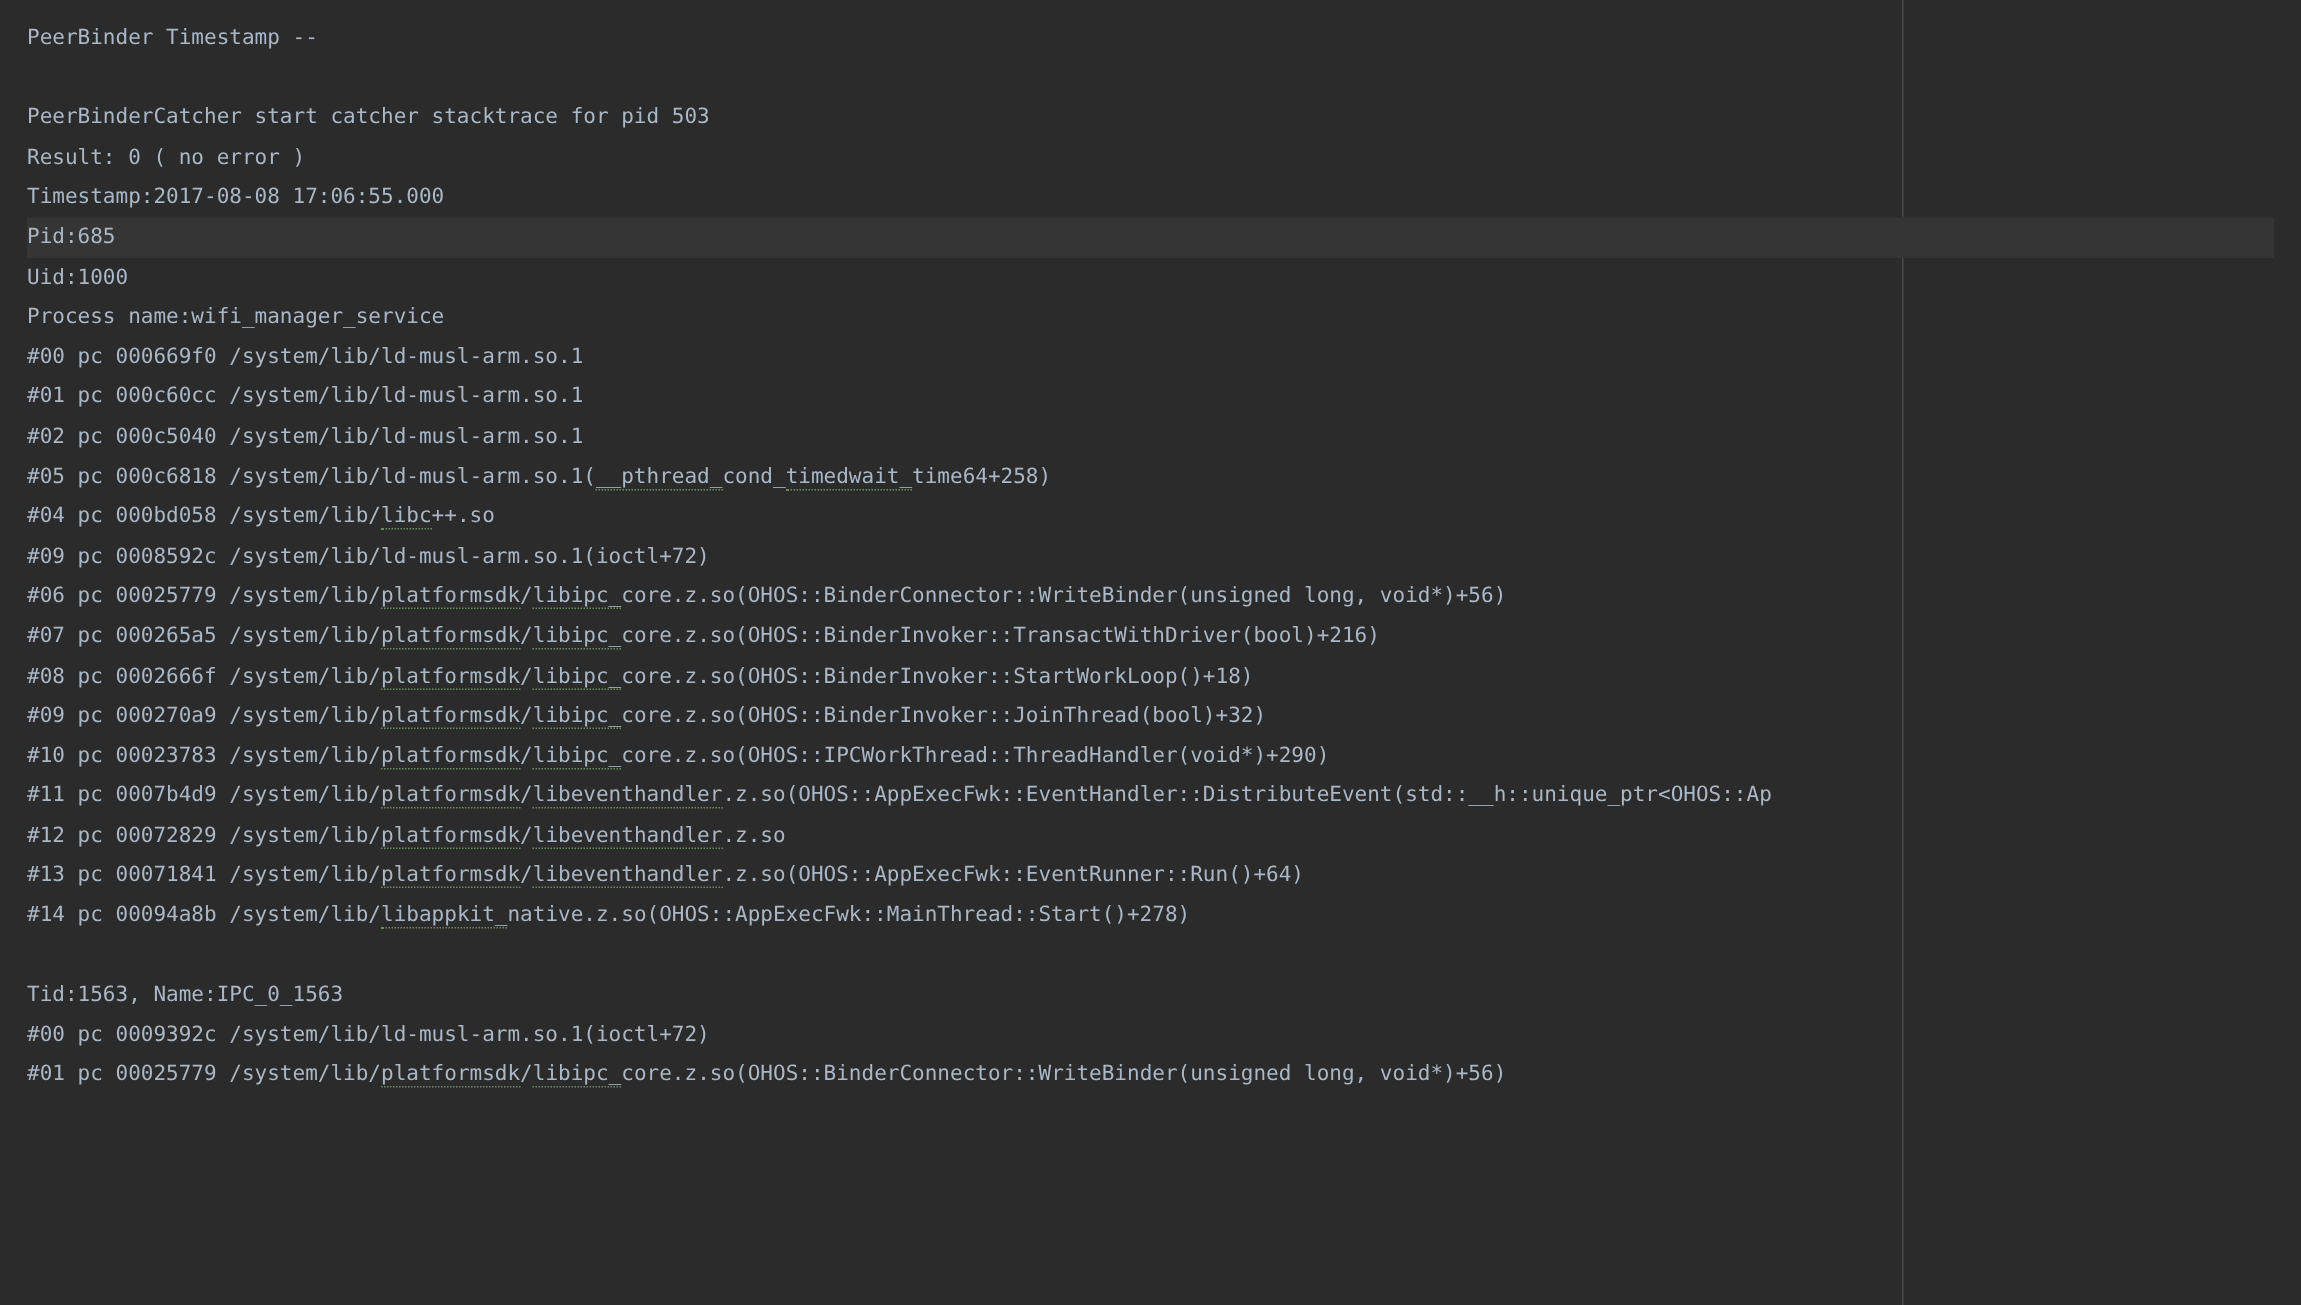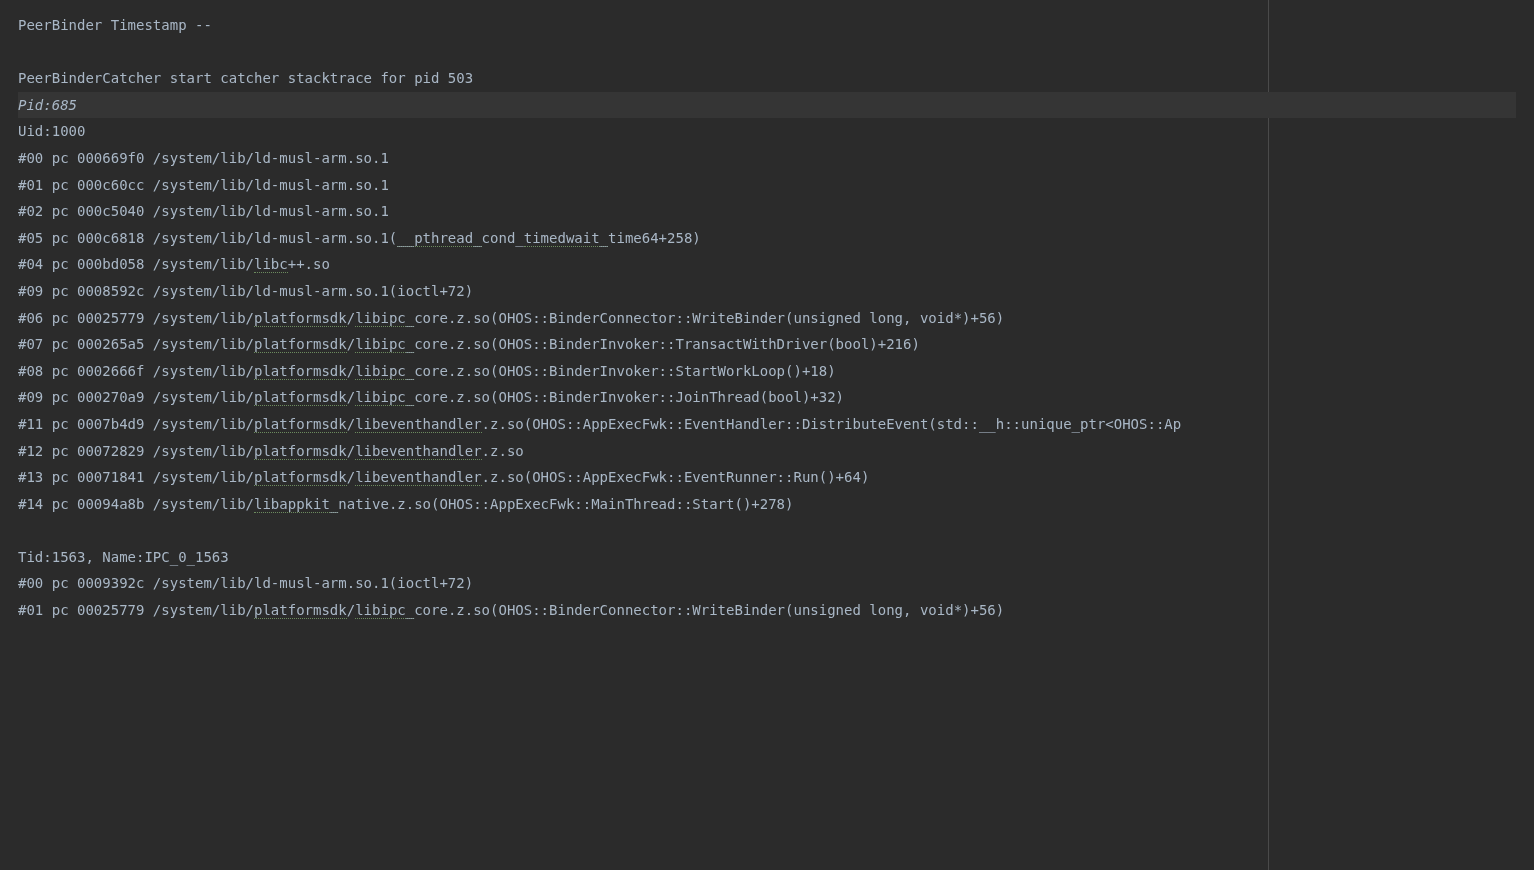--- a/index.html
+++ b/index.html
@@ -19,21 +19,20 @@
       width: 1534px;
       height: 870px;
       position: relative;
     }
     .line {
       white-space: pre;
       position: relative;
     }
     .highlighted {
       background-color: #353535;
-      font-style: italic;
     }
     .underlined {
       border-bottom: 1px dotted #6b8a5e;
       text-decoration-style: dotted;
     }
     .vertical-line {
       position: absolute;
       top: 0;
       bottom: 0;
       left: 1268px;
@@ -42,32 +41,36 @@
     }
   </style>
 </head>
 <body>
 
 <div class="vertical-line"></div>
 <div id="lines-container">
     <div class="line">PeerBinder Timestamp --</div>
     <div class="line">&nbsp;</div>
     <div class="line">PeerBinderCatcher start catcher stacktrace for pid 503</div>
+    <div class="line">Result: 0 ( no error )</div>
+    <div class="line">Timestamp:2017-08-08 17:06:55.000</div>
     <div class="line highlighted">Pid:685</div>
     <div class="line">Uid:1000</div>
+    <div class="line">Process name:wifi_manager_service</div>
     <div class="line">#00 pc 000669f0 /system/lib/ld-musl-arm.so.1</div>
     <div class="line">#01 pc 000c60cc /system/lib/ld-musl-arm.so.1</div>
     <div class="line">#02 pc 000c5040 /system/lib/ld-musl-arm.so.1</div>
     <div class="line"><span>#05 pc 000c6818 /system/lib/ld-musl-arm.so.1(</span><span class="underlined">__pthread_</span><span>cond_</span><span class="underlined">timedwait_</span><span>time64+258)</span></div>
     <div class="line"><span>#04 pc 000bd058 /system/lib/</span><span class="underlined">libc</span><span>++.so</span></div>
     <div class="line">#09 pc 0008592c /system/lib/ld-musl-arm.so.1(ioctl+72)</div>
     <div class="line"><span>#06 pc 00025779 /system/lib/</span><span class="underlined">platformsdk</span><span>/</span><span class="underlined">libipc_</span><span>core.z.so(OHOS::BinderConnector::WriteBinder(unsigned long, void*)+56)</span></div>
     <div class="line"><span>#07 pc 000265a5 /system/lib/</span><span class="underlined">platformsdk</span><span>/</span><span class="underlined">libipc_</span><span>core.z.so(OHOS::BinderInvoker::TransactWithDriver(bool)+216)</span></div>
     <div class="line"><span>#08 pc 0002666f /system/lib/</span><span class="underlined">platformsdk</span><span>/</span><span class="underlined">libipc_</span><span>core.z.so(OHOS::BinderInvoker::StartWorkLoop()+18)</span></div>
     <div class="line"><span>#09 pc 000270a9 /system/lib/</span><span class="underlined">platformsdk</span><span>/</span><span class="underlined">libipc_</span><span>core.z.so(OHOS::BinderInvoker::JoinThread(bool)+32)</span></div>
+    <div class="line"><span>#10 pc 00023783 /system/lib/</span><span class="underlined">platformsdk</span><span>/</span><span class="underlined">libipc_</span><span>core.z.so(OHOS::IPCWorkThread::ThreadHandler(void*)+290)</span></div>
     <div class="line"><span>#11 pc 0007b4d9 /system/lib/</span><span class="underlined">platformsdk</span><span>/</span><span class="underlined">libeventhandler</span><span>.z.so(OHOS::AppExecFwk::EventHandler::DistributeEvent(std::__h::unique_ptr&lt;OHOS::Ap</span></div>
     <div class="line"><span>#12 pc 00072829 /system/lib/</span><span class="underlined">platformsdk</span><span>/</span><span class="underlined">libeventhandler</span><span>.z.so</span></div>
     <div class="line"><span>#13 pc 00071841 /system/lib/</span><span class="underlined">platformsdk</span><span>/</span><span class="underlined">libeventhandler</span><span>.z.so(OHOS::AppExecFwk::EventRunner::Run()+64)</span></div>
     <div class="line"><span>#14 pc 00094a8b /system/lib/</span><span class="underlined">libappkit_</span><span>native.z.so(OHOS::AppExecFwk::MainThread::Start()+278)</span></div>
     <div class="line">&nbsp;</div>
     <div class="line">Tid:1563, Name:IPC_0_1563</div>
     <div class="line">#00 pc 0009392c /system/lib/ld-musl-arm.so.1(ioctl+72)</div>
     <div class="line"><span>#01 pc 00025779 /system/lib/</span><span class="underlined">platformsdk</span><span>/</span><span class="underlined">libipc_</span><span>core.z.so(OHOS::BinderConnector::WriteBinder(unsigned long, void*)+56)</span></div>
   </div>
 

